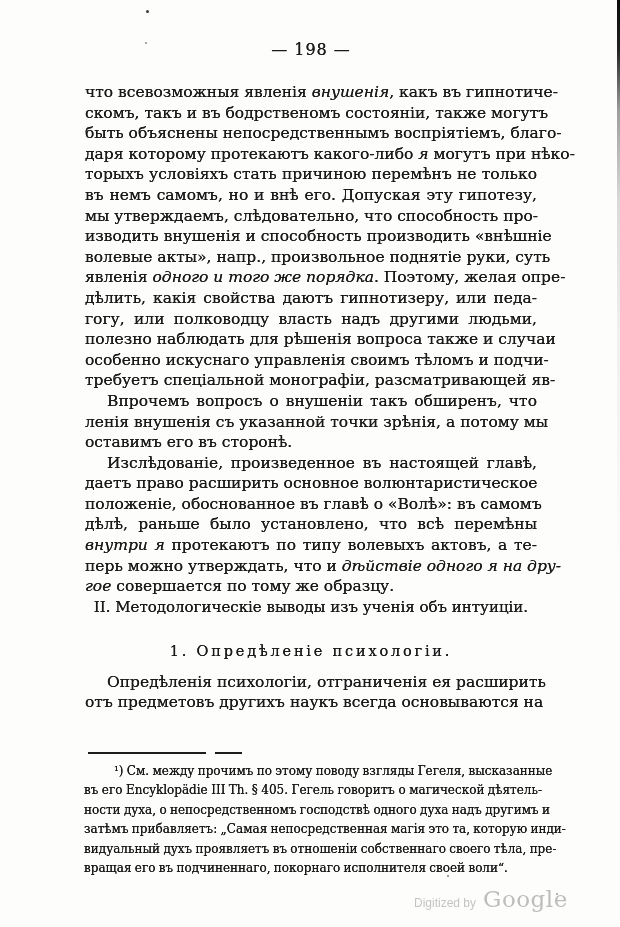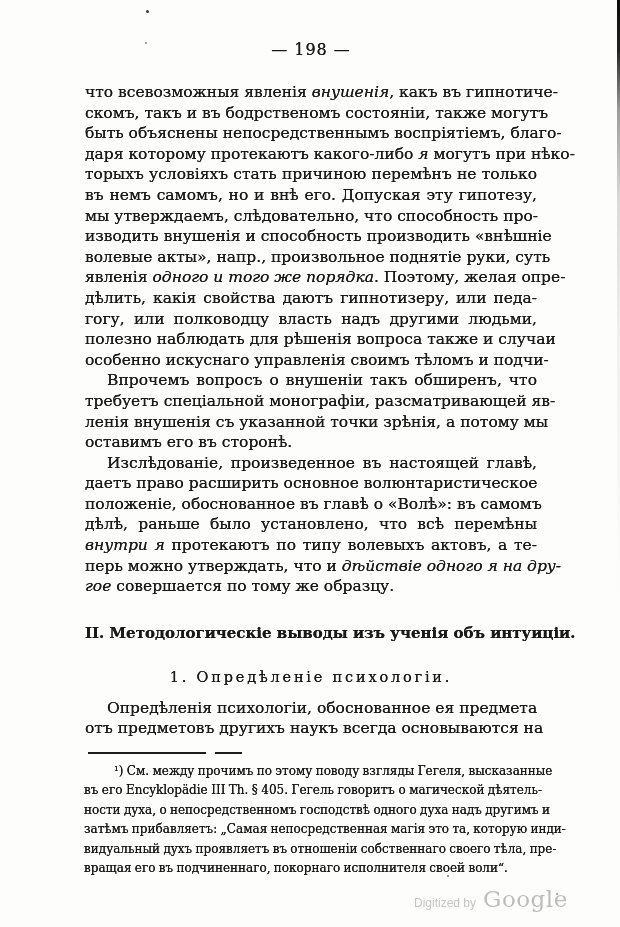--- a/index.html
+++ b/index.html
@@ -16,22 +16,22 @@
   .main-text{
     position:absolute;top:82px;left:85px;width:452px;
     font-size:15.5px;line-height:20.6px;
   }
   .para{margin:0;}
   .line{text-align:justify;text-align-last:justify;white-space:nowrap;}
   .line.endline{text-align-last:left;}
   .line.indent{text-indent:22px;}
   .it{font-style:italic;}
   .heading{
-    font-weight:bold;text-align:center;font-size:15px;line-height:20px;
-    margin-top:26px;white-space:nowrap;
+    font-weight:normal;text-align:center;font-size:15px;line-height:20px;
+    white-space:nowrap;
   }
   .subheading{
     text-align:center;font-size:14.5px;line-height:20px;
     letter-spacing:2.8px;margin-top:24px;white-space:nowrap;
   }
   .subheading + .para{margin-top:11px;}
   .footnote-rule{position:absolute;top:752px;left:88px;display:flex;gap:9px;}
   .footnote-rule span{display:block;height:2px;background:#1d1d1d;}
   .rule-long{width:118px;}
   .rule-short{width:27px;}
@@ -76,38 +76,38 @@
         <div class="line"><span>мы утверждаемъ, слѣдовательно, что способность про-</span></div>
         <div class="line"><span>изводить внушенія и способность производить «внѣшніе</span></div>
         <div class="line"><span>волевые акты», напр., произвольное поднятіе руки, суть</span></div>
         <div class="line"><span>явленія </span><span class="it">одного и того же порядка</span><span>. Поэтому, желая опре-</span></div>
         <div class="line"><span>дѣлить, какія свойства даютъ гипнотизеру, или педа-</span></div>
         <div class="line"><span>гогу, или полководцу власть надъ другими людьми,</span></div>
         <div class="line"><span>полезно наблюдать для рѣшенія вопроса также и случаи</span></div>
         <div class="line"><span>особенно искуснаго управленія своимъ тѣломъ и подчи-</span></div>
       </div>
       <div class="para">
+        <div class="line"><span>требуетъ спеціальной монографіи, разсматривающей яв-</span></div>
         <div class="line indent"><span>Впрочемъ вопросъ о внушеніи такъ обширенъ, что</span></div>
-        <div class="line"><span>требуетъ спеціальной монографіи, разсматривающей яв-</span></div>
         <div class="line"><span>ленія внушенія съ указанной точки зрѣнія, а потому мы</span></div>
         <div class="line endline"><span>оставимъ его въ сторонѣ.</span></div>
       </div>
       <div class="para">
         <div class="line indent"><span>Изслѣдованіе, произведенное въ настоящей главѣ,</span></div>
         <div class="line"><span>даетъ право расширить основное волюнтаристическое</span></div>
         <div class="line"><span>положеніе, обоснованное въ главѣ о «Волѣ»: въ самомъ</span></div>
         <div class="line"><span>дѣлѣ, раньше было установлено, что всѣ перемѣны</span></div>
         <div class="line"><span class="it">внутри я</span><span> протекаютъ по типу волевыхъ актовъ, а те-</span></div>
         <div class="line"><span>перь можно утверждать, что и </span><span class="it">дѣйствіе одного я на дру-</span></div>
         <div class="line endline"><span class="it">гое</span><span> совершается по тому же образцу.</span></div>
       </div>
       <div class="heading">II. Методологическіе выводы изъ ученія объ интуиціи.</div>
       <div class="subheading">1. Опредѣленіе психологіи.</div>
       <div class="para">
-        <div class="line indent"><span>Опредѣленія психологіи, обоснованное ея предмета</span></div>
+        <div class="line indent"><span>Опредѣленія психологіи, отграниченія ея расширить</span></div>
         <div class="line"><span>отъ предметовъ другихъ наукъ всегда основываются на</span></div>
       </div>
     </div>
 
   <div class="footnote-rule">
     <span class="rule-long"></span>
     <span class="rule-short"></span>
   </div>
 
   <div class="footnote">

